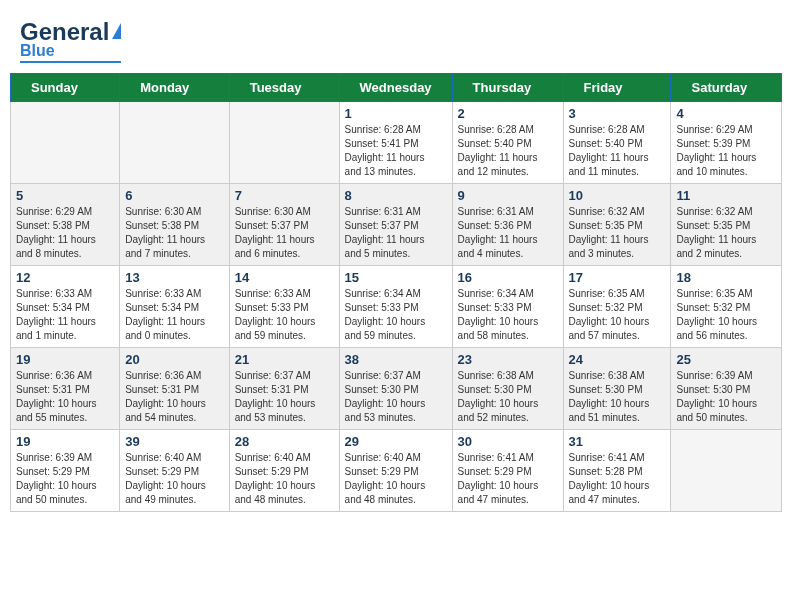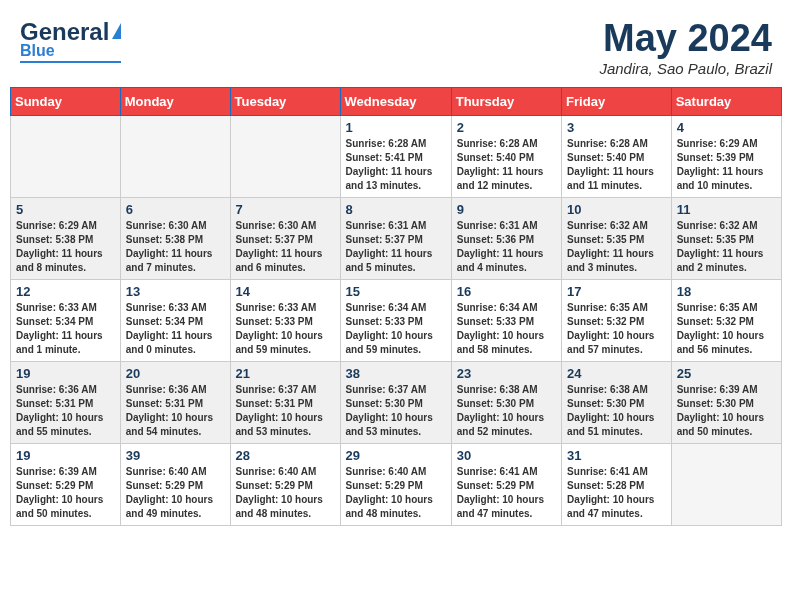--- a/index.html
+++ b/index.html
@@ -34,25 +34,25 @@
       font-size: 15px;
       color: #333;
       font-style: italic;
     }
     .calendar {
       width: 100%;
       border-collapse: collapse;
       margin-top: 4px;
     }
     .calendar th {
-      background: #ef4444;
+      background: #15803d;
       color: #fff;
       font-size: 13px;
       font-weight: bold;
-      padding: 6px 4px;
+      padding: 6px 20px;
       text-align: left;
       border: 1px solid #1a6bbf;
     }
     .calendar td {
       border: 1px solid #ccc;
       vertical-align: top;
       padding: 4px 5px;
       width: 113px;
       min-height: 80px;
       font-size: 10.5px;
@@ -66,43 +66,38 @@
       font-size: 13px;
       font-weight: bold;
       color: #1a3a5c;
       display: block;
       margin-bottom: 2px;
     }
     .day-info {
       font-size: 10px;
       line-height: 1.4;
       color: #333;
-      font-weight: bold;
     }
     .row-shaded td {
       background: #f0f0f0;
     }
   </style>
 </head>
 <body>
 
 <div class="header">
   <div class="logo">
     <div style="display:flex;align-items:center;">
       <span style="font-size:24px;font-weight:bold;color:#1a3a5c;">General</span>
       <span style="display:inline-block;width:0;height:0;border-left:9px solid transparent;border-bottom:16px solid #2a7fd4;margin-left:3px;margin-bottom:2px;"></span>
     </div>
     <div style="display:flex;align-items:center;margin-top:-4px;">
       <span style="font-size:16px;font-weight:bold;color:#2a7fd4;">Blue</span>
     </div>
     <div style="width:100%;height:2px;background:#2a7fd4;margin-top:1px;"></div>
-  </div>
-  <div class="title-area">
-    <div class="month-title">May 2024</div>
-    <div class="subtitle">Jandira, Sao Paulo, Brazil</div>
   </div>
 </div>
 
 <table class="calendar">
   <thead>
     <tr>
       <th>Sunday</th>
       <th>Monday</th>
       <th>Tuesday</th>
       <th>Wednesday</th>

